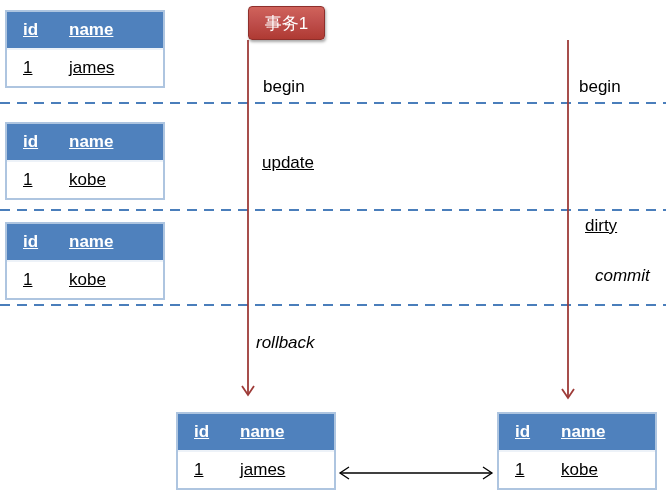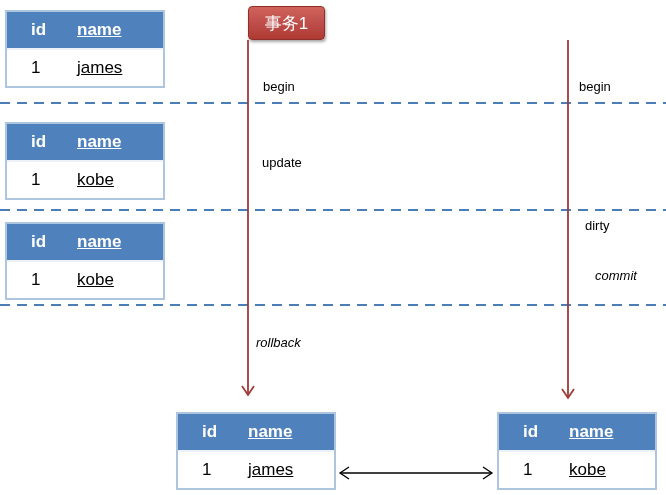--- a/index.html
+++ b/index.html
@@ -32,21 +32,21 @@
     align-items: center;
     border-bottom: 2px solid #EDF2F8;
   }
   .tbl-row {
     height: 36px;
     display: flex;
     align-items: center;
     color: #000000;
     background: #ffffff;
   }
-  .c1 { width: 46px; padding-left: 24px; }
+  .c1 { width: 46px; padding-left: 16px; text-decoration: underline; }
   .c2 { flex: 1; text-decoration: underline; }
 
   
   .sep {
     position: absolute;
     left: 0;
     width: 666px;
     height: 2px;
     background: repeating-linear-gradient(90deg, #4A7EBB 0 10px, transparent 10px 17px);
   }
@@ -64,26 +64,26 @@
     font-size: 17px;
     display: flex;
     align-items: center;
     justify-content: center;
     box-sizing: border-box;
   }
 
   
   .evt {
     position: absolute;
-    font-size: 13px;
+    font-size: 17px;
     color: #000000;
     line-height: 20px;
     white-space: nowrap;
   }
-  .u { }
+  .u { text-decoration: underline; }
   .i { font-style: italic; }
   .read-dirty {
     position: absolute;
     font-size: 17px;
     font-weight: 600;
     color: #FF0000;
     white-space: nowrap;
   }
 
   svg { position: absolute; overflow: visible; }

